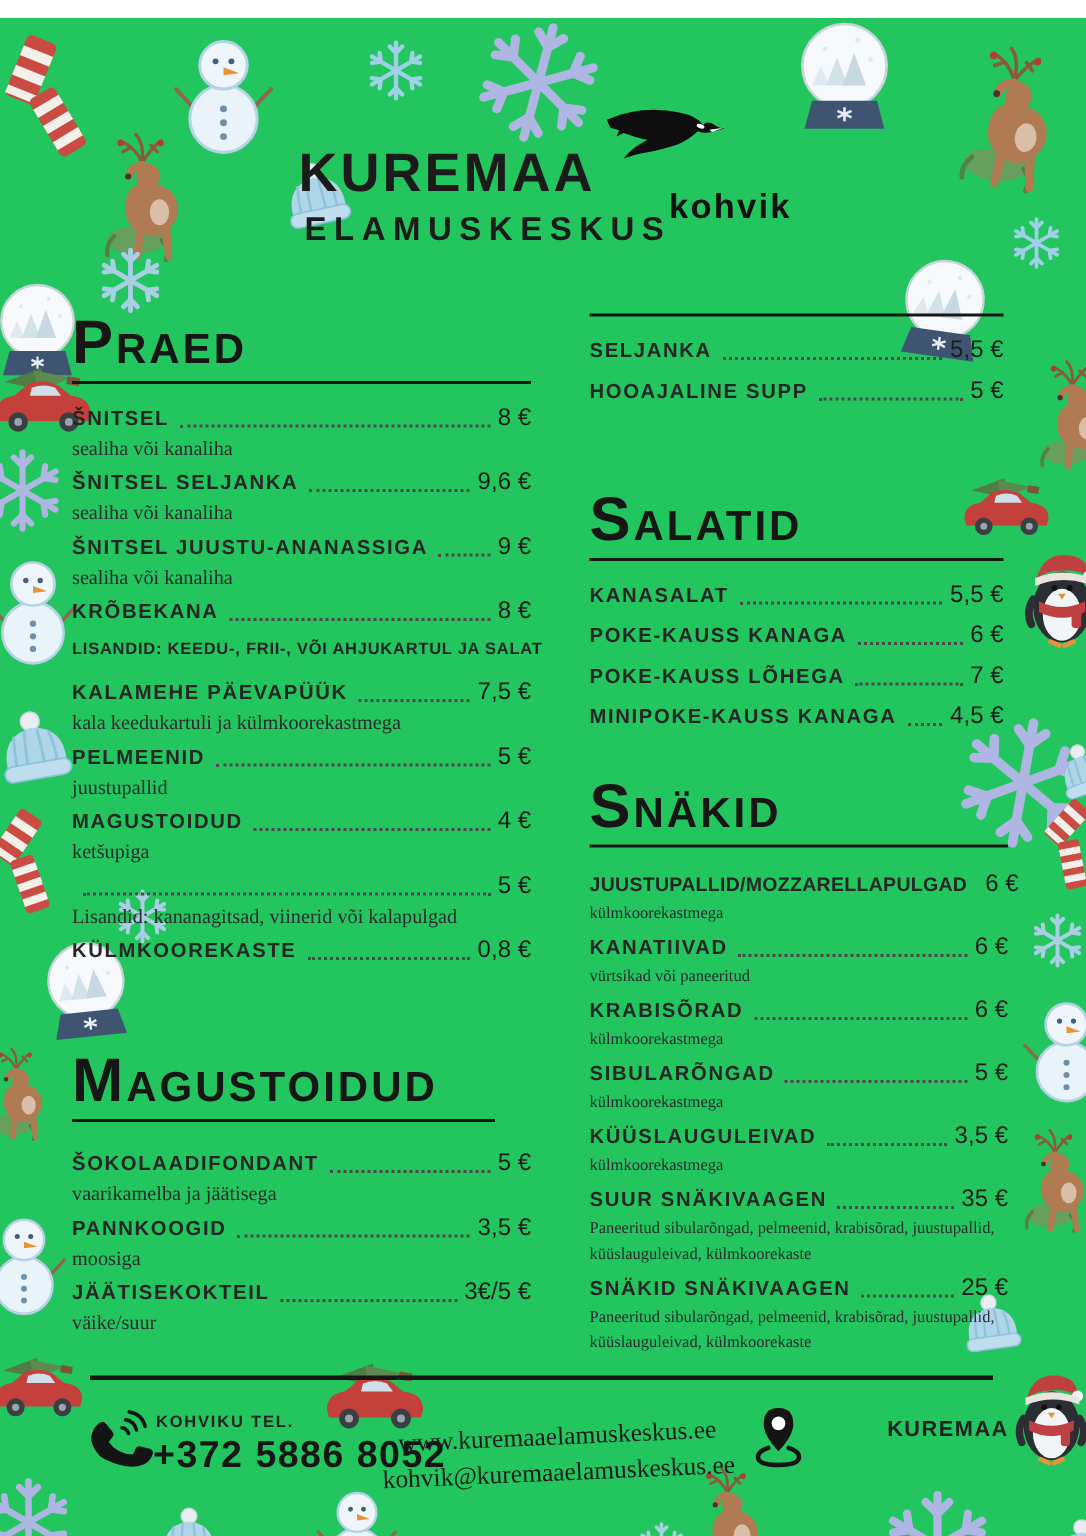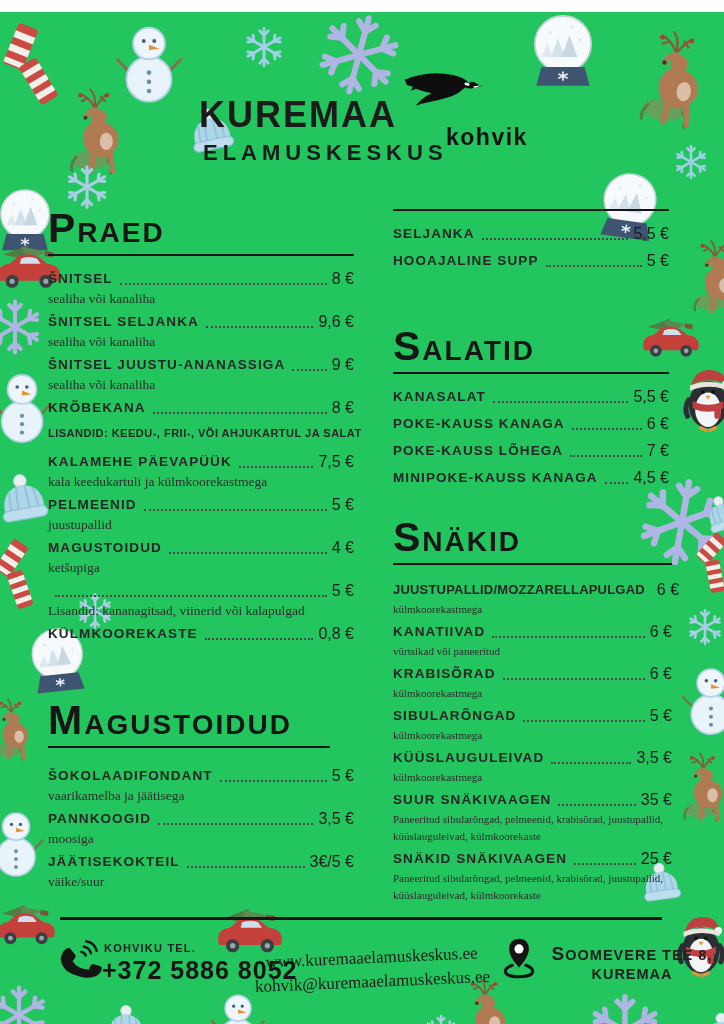--- a/index.html
+++ b/index.html
@@ -533,17 +533,16 @@
   <div class="phone-label">KOHVIKU TEL.</div>
   <div class="phone-number">+372 5886 8052</div>
   <div class="web-block">
     <div>www.kuremaaelamuskeskus.ee</div>
     <div>kohvik@kuremaaelamuskeskus.ee</div>
   </div>
   <svg class="deco" style="left:500px;top:922px;width:38px;height:50px">
       <use href="#sym-pin"></use>
     </svg>
   <div class="address">
-    <div class="l1">SOOMEVERE TEE 8,</div>
     <div class="l2">KUREMAA</div>
   </div>
 
 </div>
 
 </body></html>

